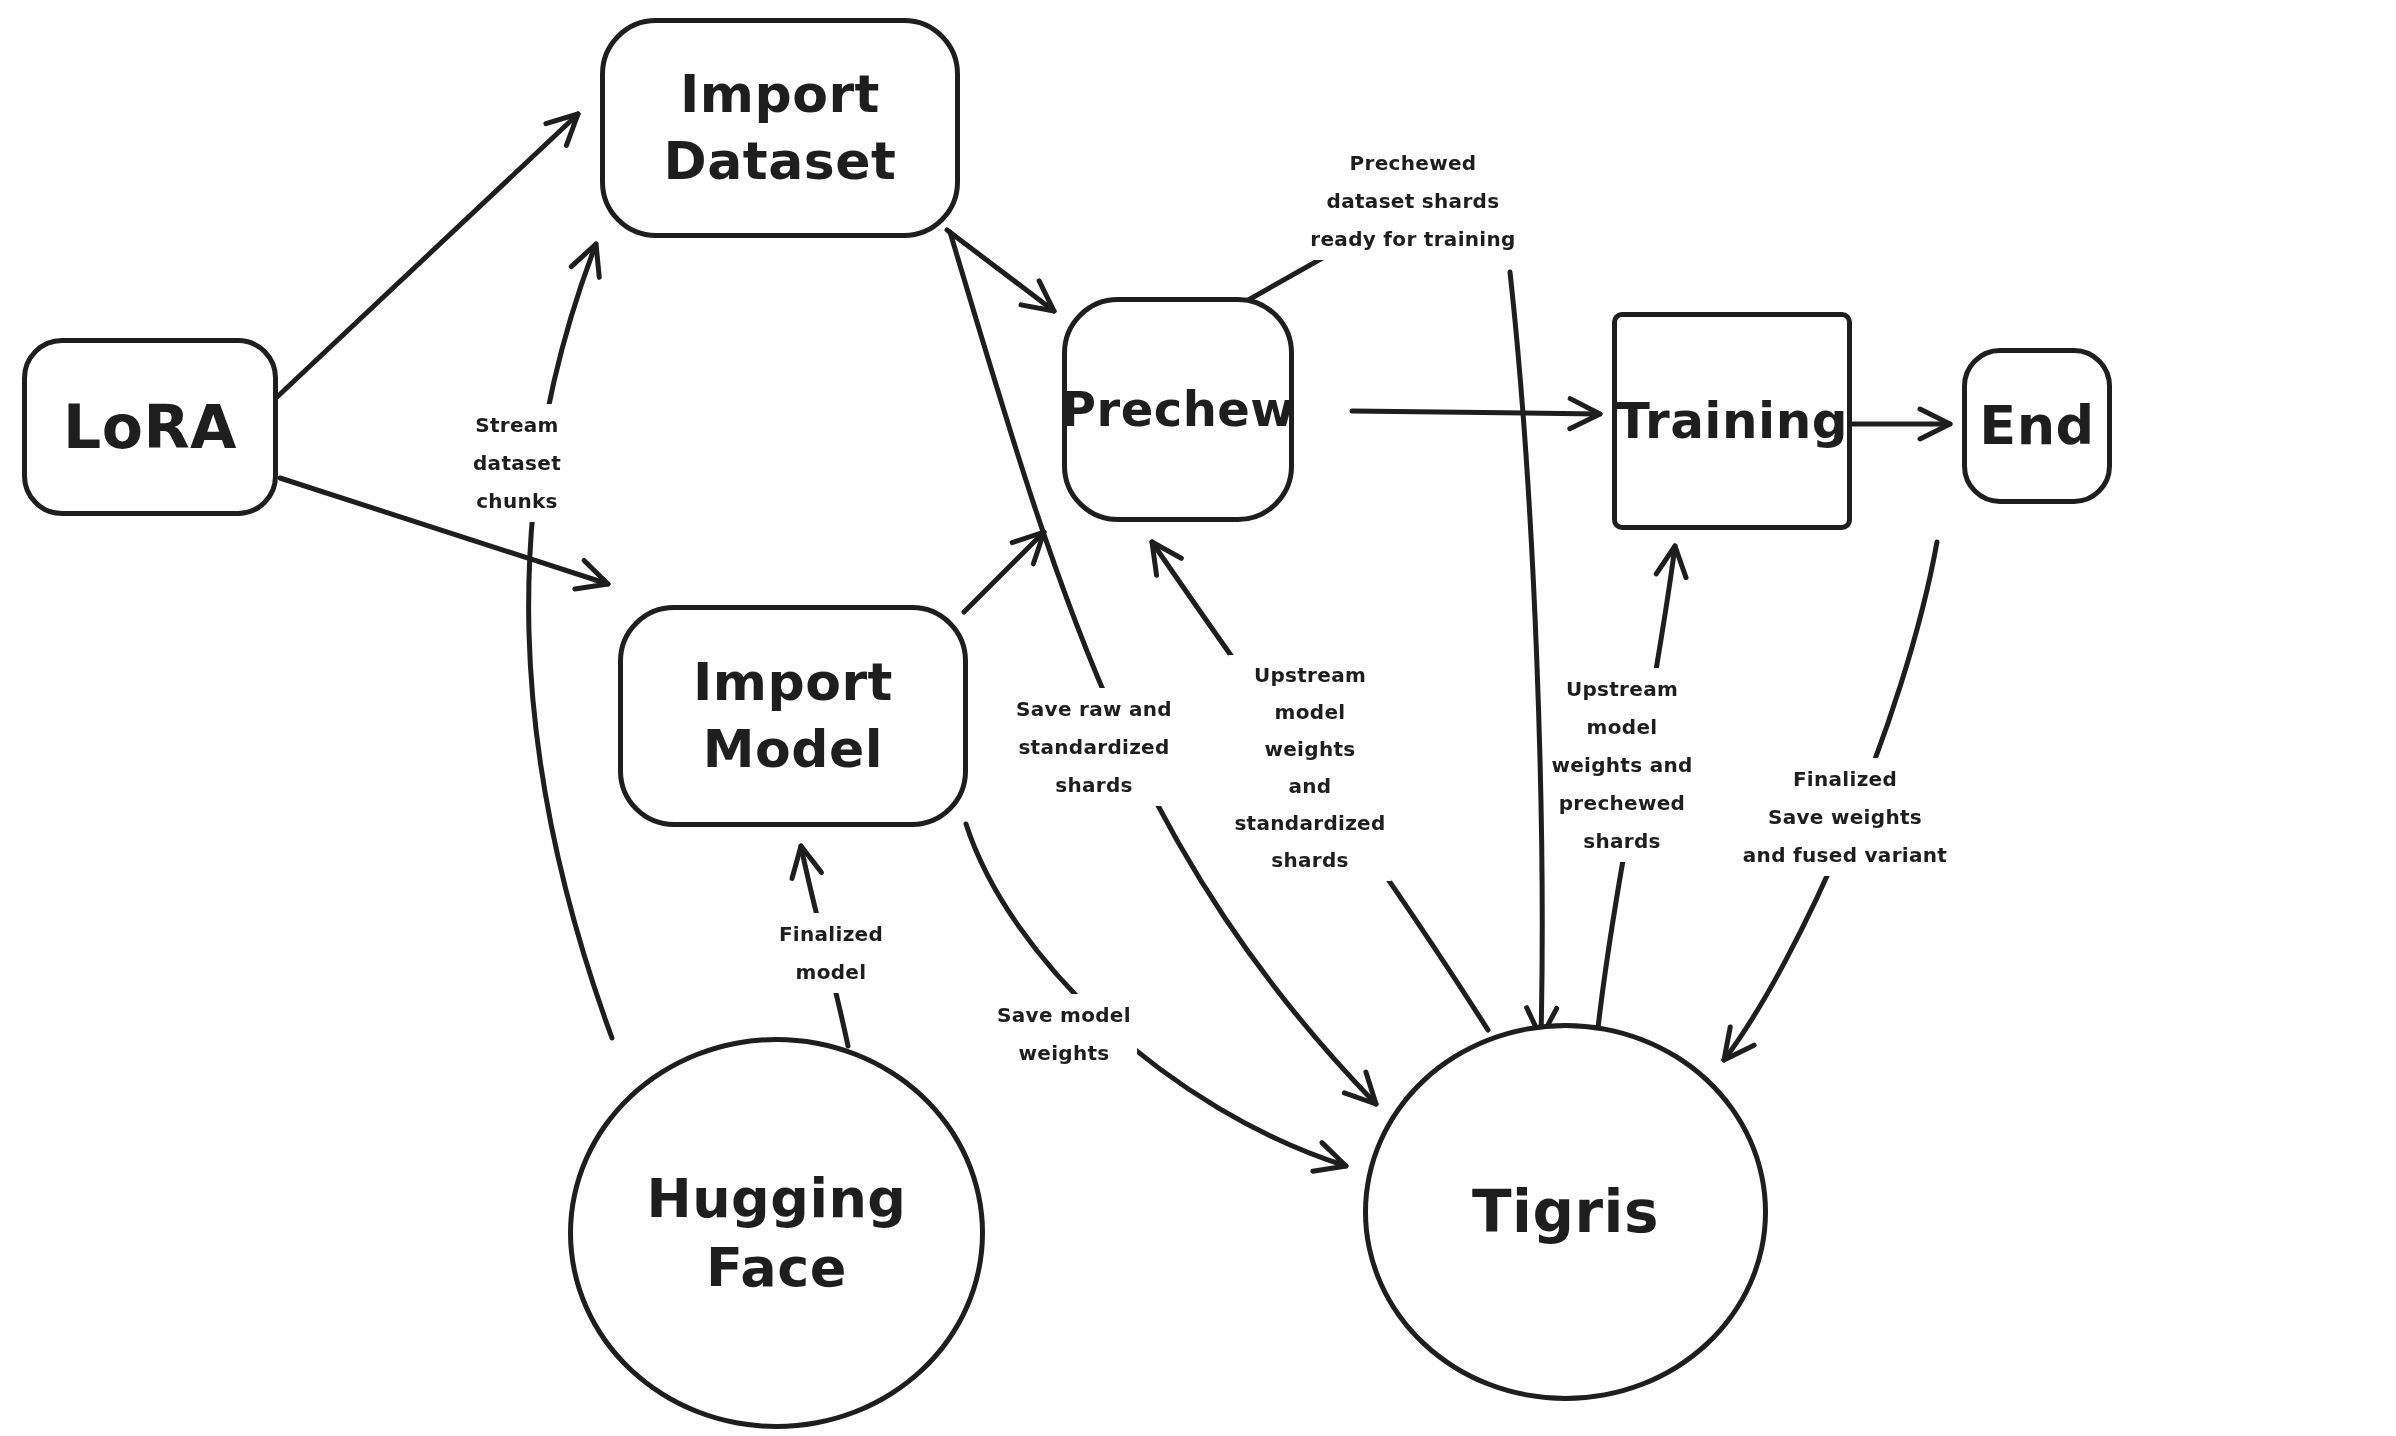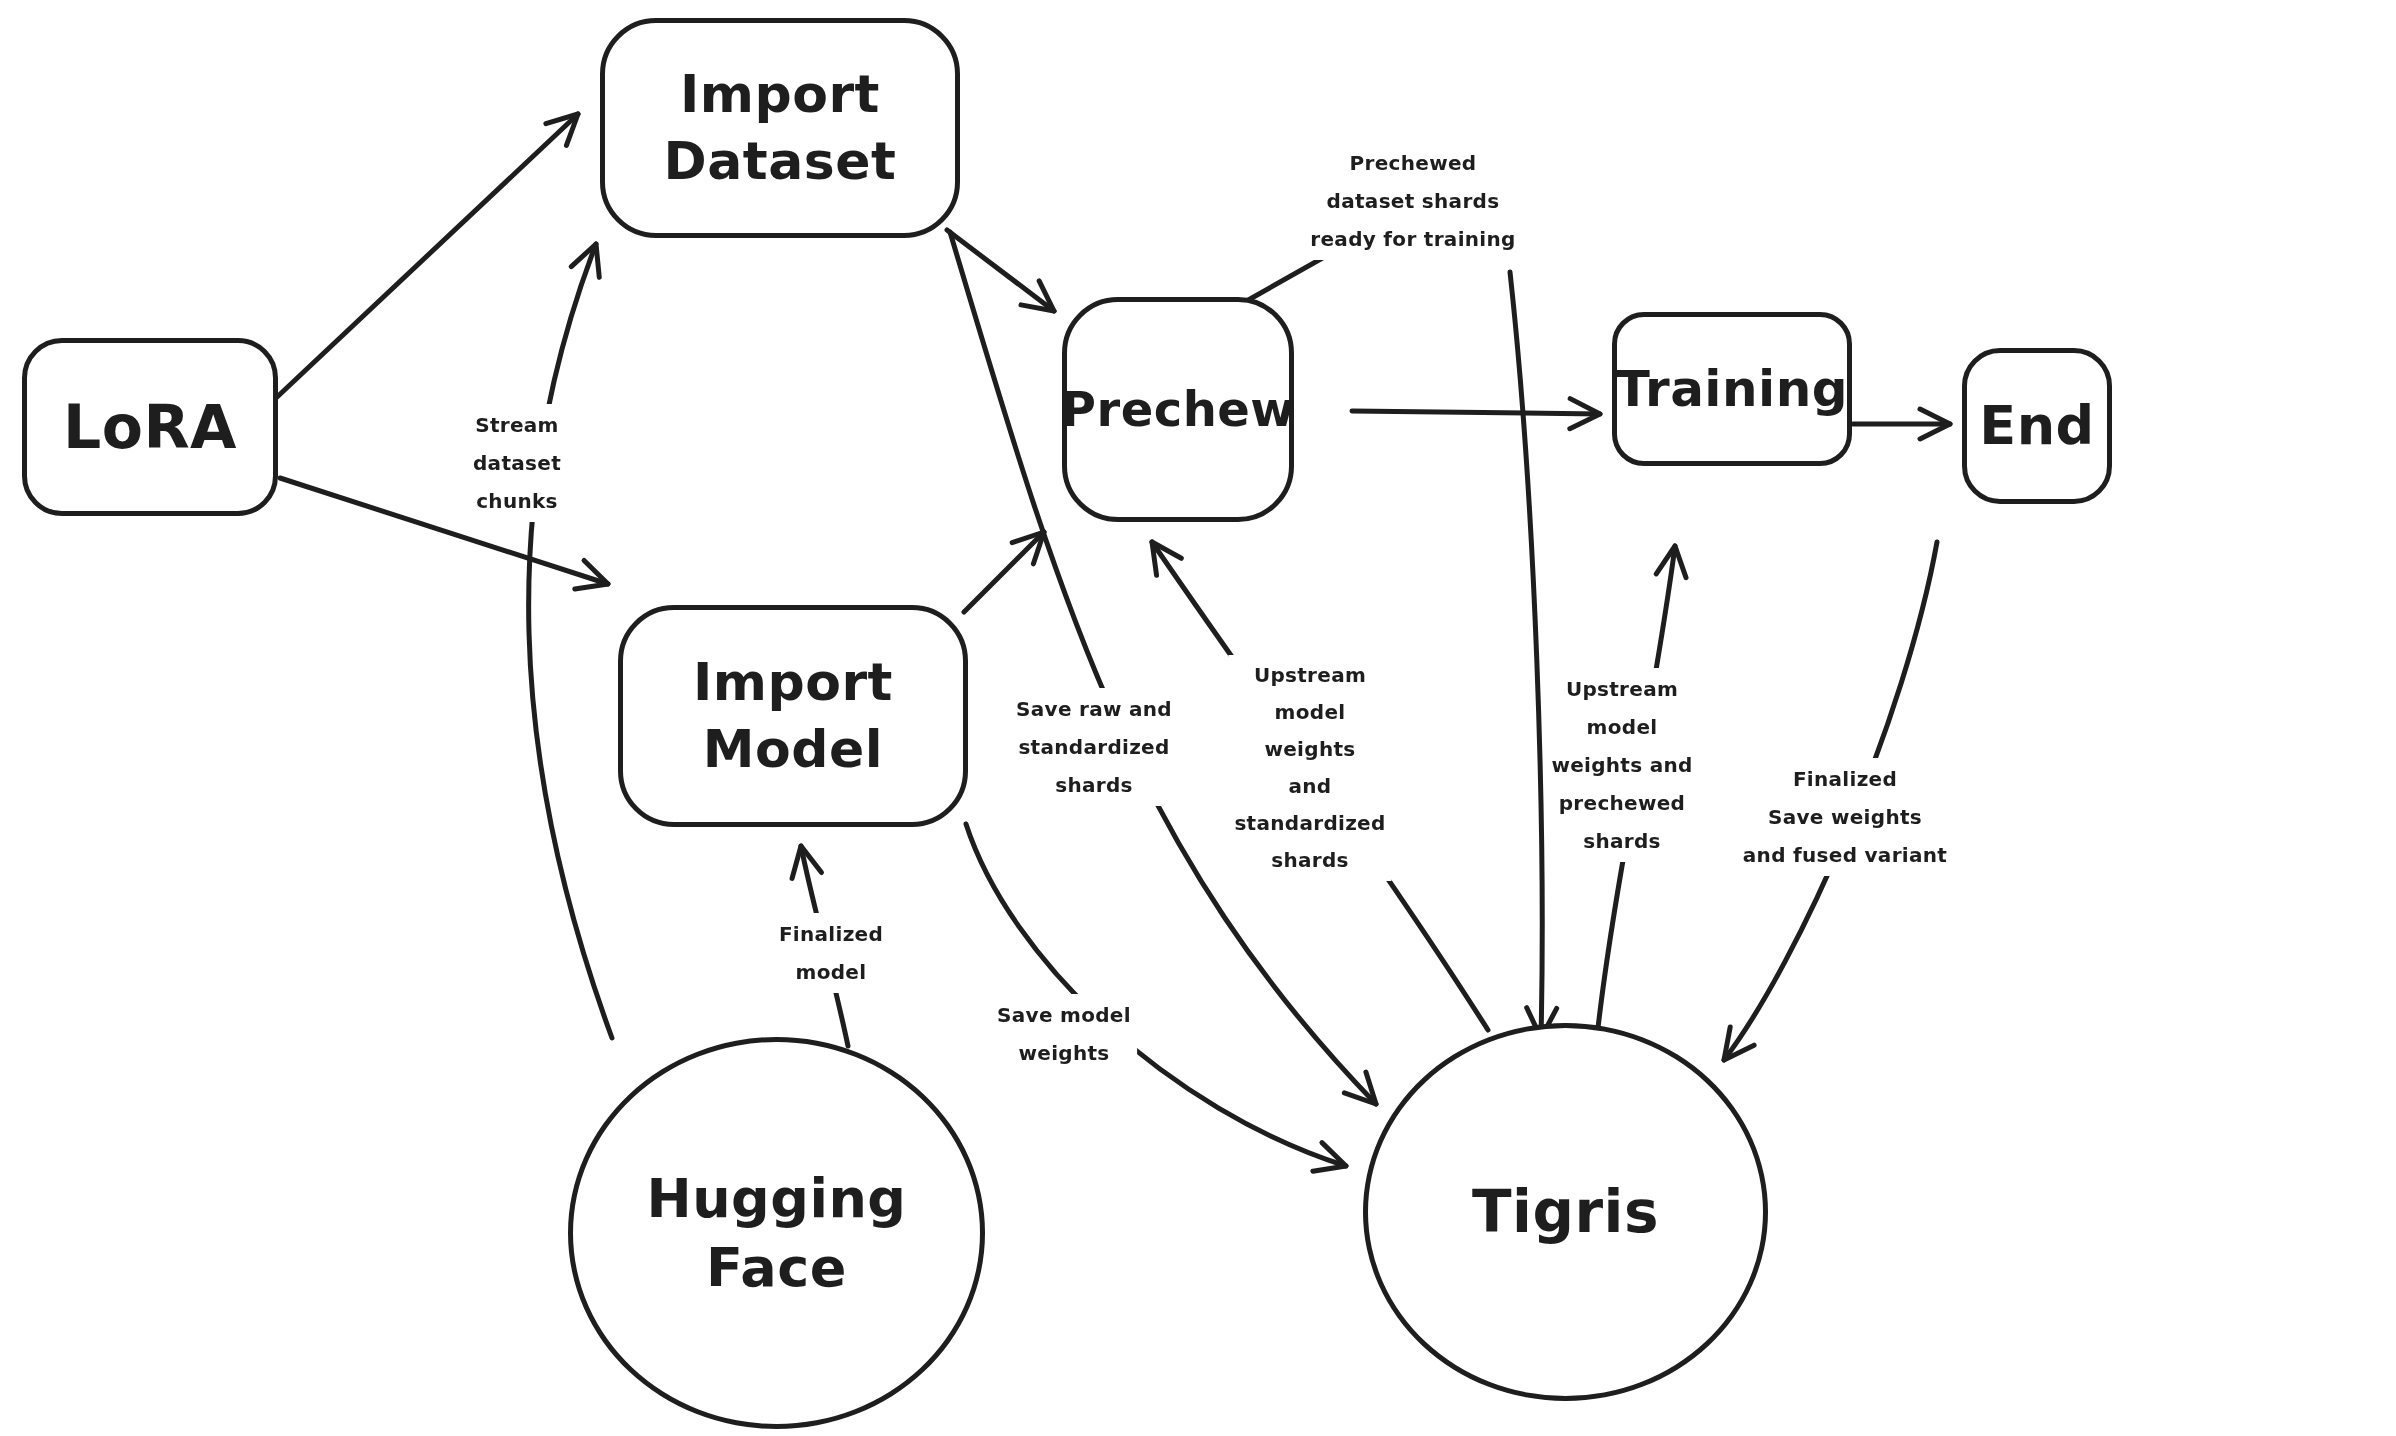--- a/index.html
+++ b/index.html
@@ -89,21 +89,21 @@
   <div class="node rect" style="left:22px;top:338px;width:256px;height:178px;font-size:60px;border-radius:40px;">LoRA</div>
 
   <div class="node rect" style="left:600px;top:18px;width:360px;height:220px;font-size:52px;border-radius:56px;">Import
 Dataset</div>
 
   <div class="node rect" style="left:618px;top:605px;width:350px;height:222px;font-size:52px;border-radius:56px;">Import
 Model</div>
 
   <div class="node rect" style="left:1062px;top:297px;width:232px;height:225px;font-size:48px;border-radius:56px;">Prechew</div>
 
-  <div class="node rect" style="left:1612px;top:312px;width:240px;height:154px;font-size:50px;border-radius:32px;">Training</div>
+  <div class="node rect" style="left:1612px;top:312px;width:240px;height:218px;font-size:50px;border-radius:10px;">Training</div>
 
   <div class="node rect" style="left:1962px;top:348px;width:150px;height:156px;font-size:54px;border-radius:38px;">End</div>
 
   <div class="node circle" style="left:568px;top:1037px;width:417px;height:392px;font-size:54px;">Hugging
 Face</div>
 
   <div class="node circle" style="left:1363px;top:1023px;width:405px;height:378px;font-size:58px;">Tigris</div>
 
   <div class="edge-label" style="left:517px;top:404px;text-align:center;">Stream
 dataset

